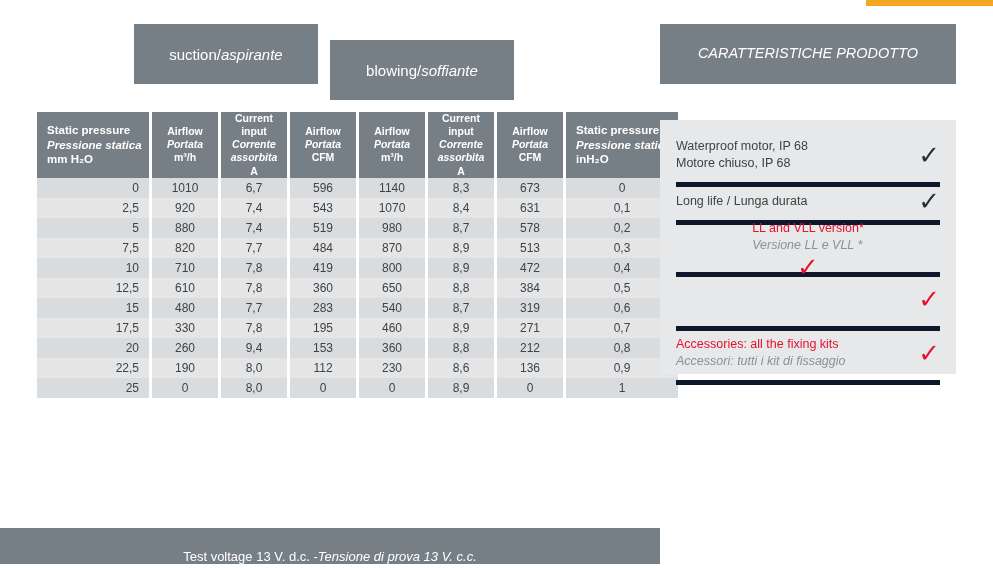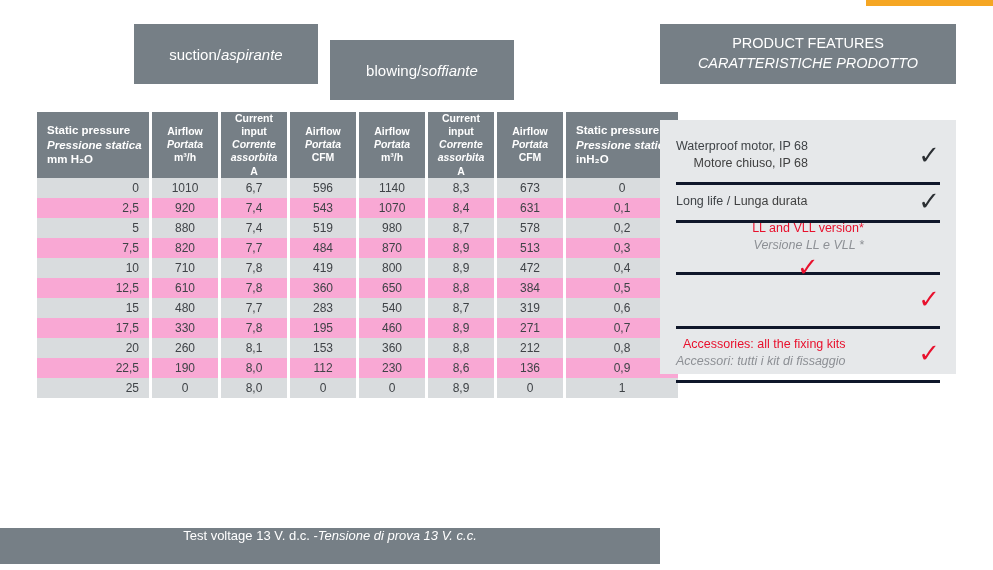--- a/index.html
+++ b/index.html
@@ -49,47 +49,47 @@
   table.spec th .un{display:block;font-weight:bold;}
   table.spec td{
     text-align:center;
     padding:3px 2px;
     font-size:12px;
     border-left:3px solid #ffffff;border-right:3px solid #ffffff;
     color:#3f4347;
   }
   table.spec td.first{text-align:right;padding-right:10px;}
   table.spec tr.odd td{background:#d9dcde;}
-  table.spec tr.even td{background:#f9a8d4;}
+  table.spec tr.even td{background:#e5e5e5;}
 
   .footer-bar{
     position:absolute;left:0;top:528px;width:660px;height:36px;
     background:#767f86;color:#fff;font-size:13px;
-    display:flex;align-items:flex-start;justify-content:center;
+    display:flex;align-items:flex-end;justify-content:center;
   }
   .footer-bar em{font-style:italic;}
 
   
   .right{position:absolute;left:658px;top:0;width:335px;height:570px;}
   .pf-head{
     position:absolute;left:2px;top:24px;width:296px;height:60px;
     background:#767f86;color:#fff;text-align:center;
     display:flex;flex-direction:column;align-items:center;justify-content:center;
     font-size:14.5px;line-height:1.35;
   }
   .pf-head .l2{font-style:italic;}
 
   .feat-box{
     position:absolute;left:2px;top:120px;width:296px;height:254px;
     background:#e6e8ea;
   }
   .feat-row{
     position:absolute;left:16px;width:264px;
-    border-bottom:3px solid #0f172a;
-    display:flex;align-items:center;justify-content:space-between;text-align:right;
+    border-bottom:5px solid #0f172a;
+    display:flex;align-items:center;justify-content:space-between;
   }
   .feat-txt{font-size:12.5px;line-height:1.35;}
   .feat-txt .it{color:#404040;}
   .feat-txt .red{color:#e8112d;}
   .feat-txt .red-it{color:#8d9095;font-style:italic;}
   .check{font-size:26px;line-height:1;font-weight:bold;color:#2b2f33;
          font-family:"DejaVu Sans", sans-serif;}
   .check.red{color:#e8112d;}
 
   .legend{position:absolute;left:0px;top:440px;width:335px;}
@@ -235,21 +235,21 @@
           <td>7,8</td>
           <td>195</td>
           <td>460</td>
           <td>8,9</td>
           <td>271</td>
           <td>0,7</td>
         </tr>
         <tr class="odd">
           <td class="first">20</td>
           <td>260</td>
-          <td>8,1</td>
+          <td>9,4</td>
           <td>153</td>
           <td>360</td>
           <td>8,8</td>
           <td>212</td>
           <td>0,8</td>
         </tr>
         <tr class="even">
           <td class="first">22,5</td>
           <td>190</td>
           <td>8,0</td>
@@ -273,21 +273,20 @@
   </table>
 
   <div class="footer-bar">
     <span>Test voltage 13 V. d.c. - </span>
     <em>Tensione di prova 13 V. c.c.</em>
   </div>
 </div>
 
 <div class="right">
   <div class="pf-head">
-    <div class="l1">PRODUCT FEATURES</div>
     <div class="l2">CARATTERISTICHE PRODOTTO</div>
   </div>
 
   <div class="feat-box">
       <div class="feat-row" style="top: 8px; height: 54px;">
         <div class="feat-txt">
           <div>Waterproof motor, IP 68</div>
           <div class="it">Motore chiuso, IP 68</div>
         </div>
         <div class="check">✓</div>

